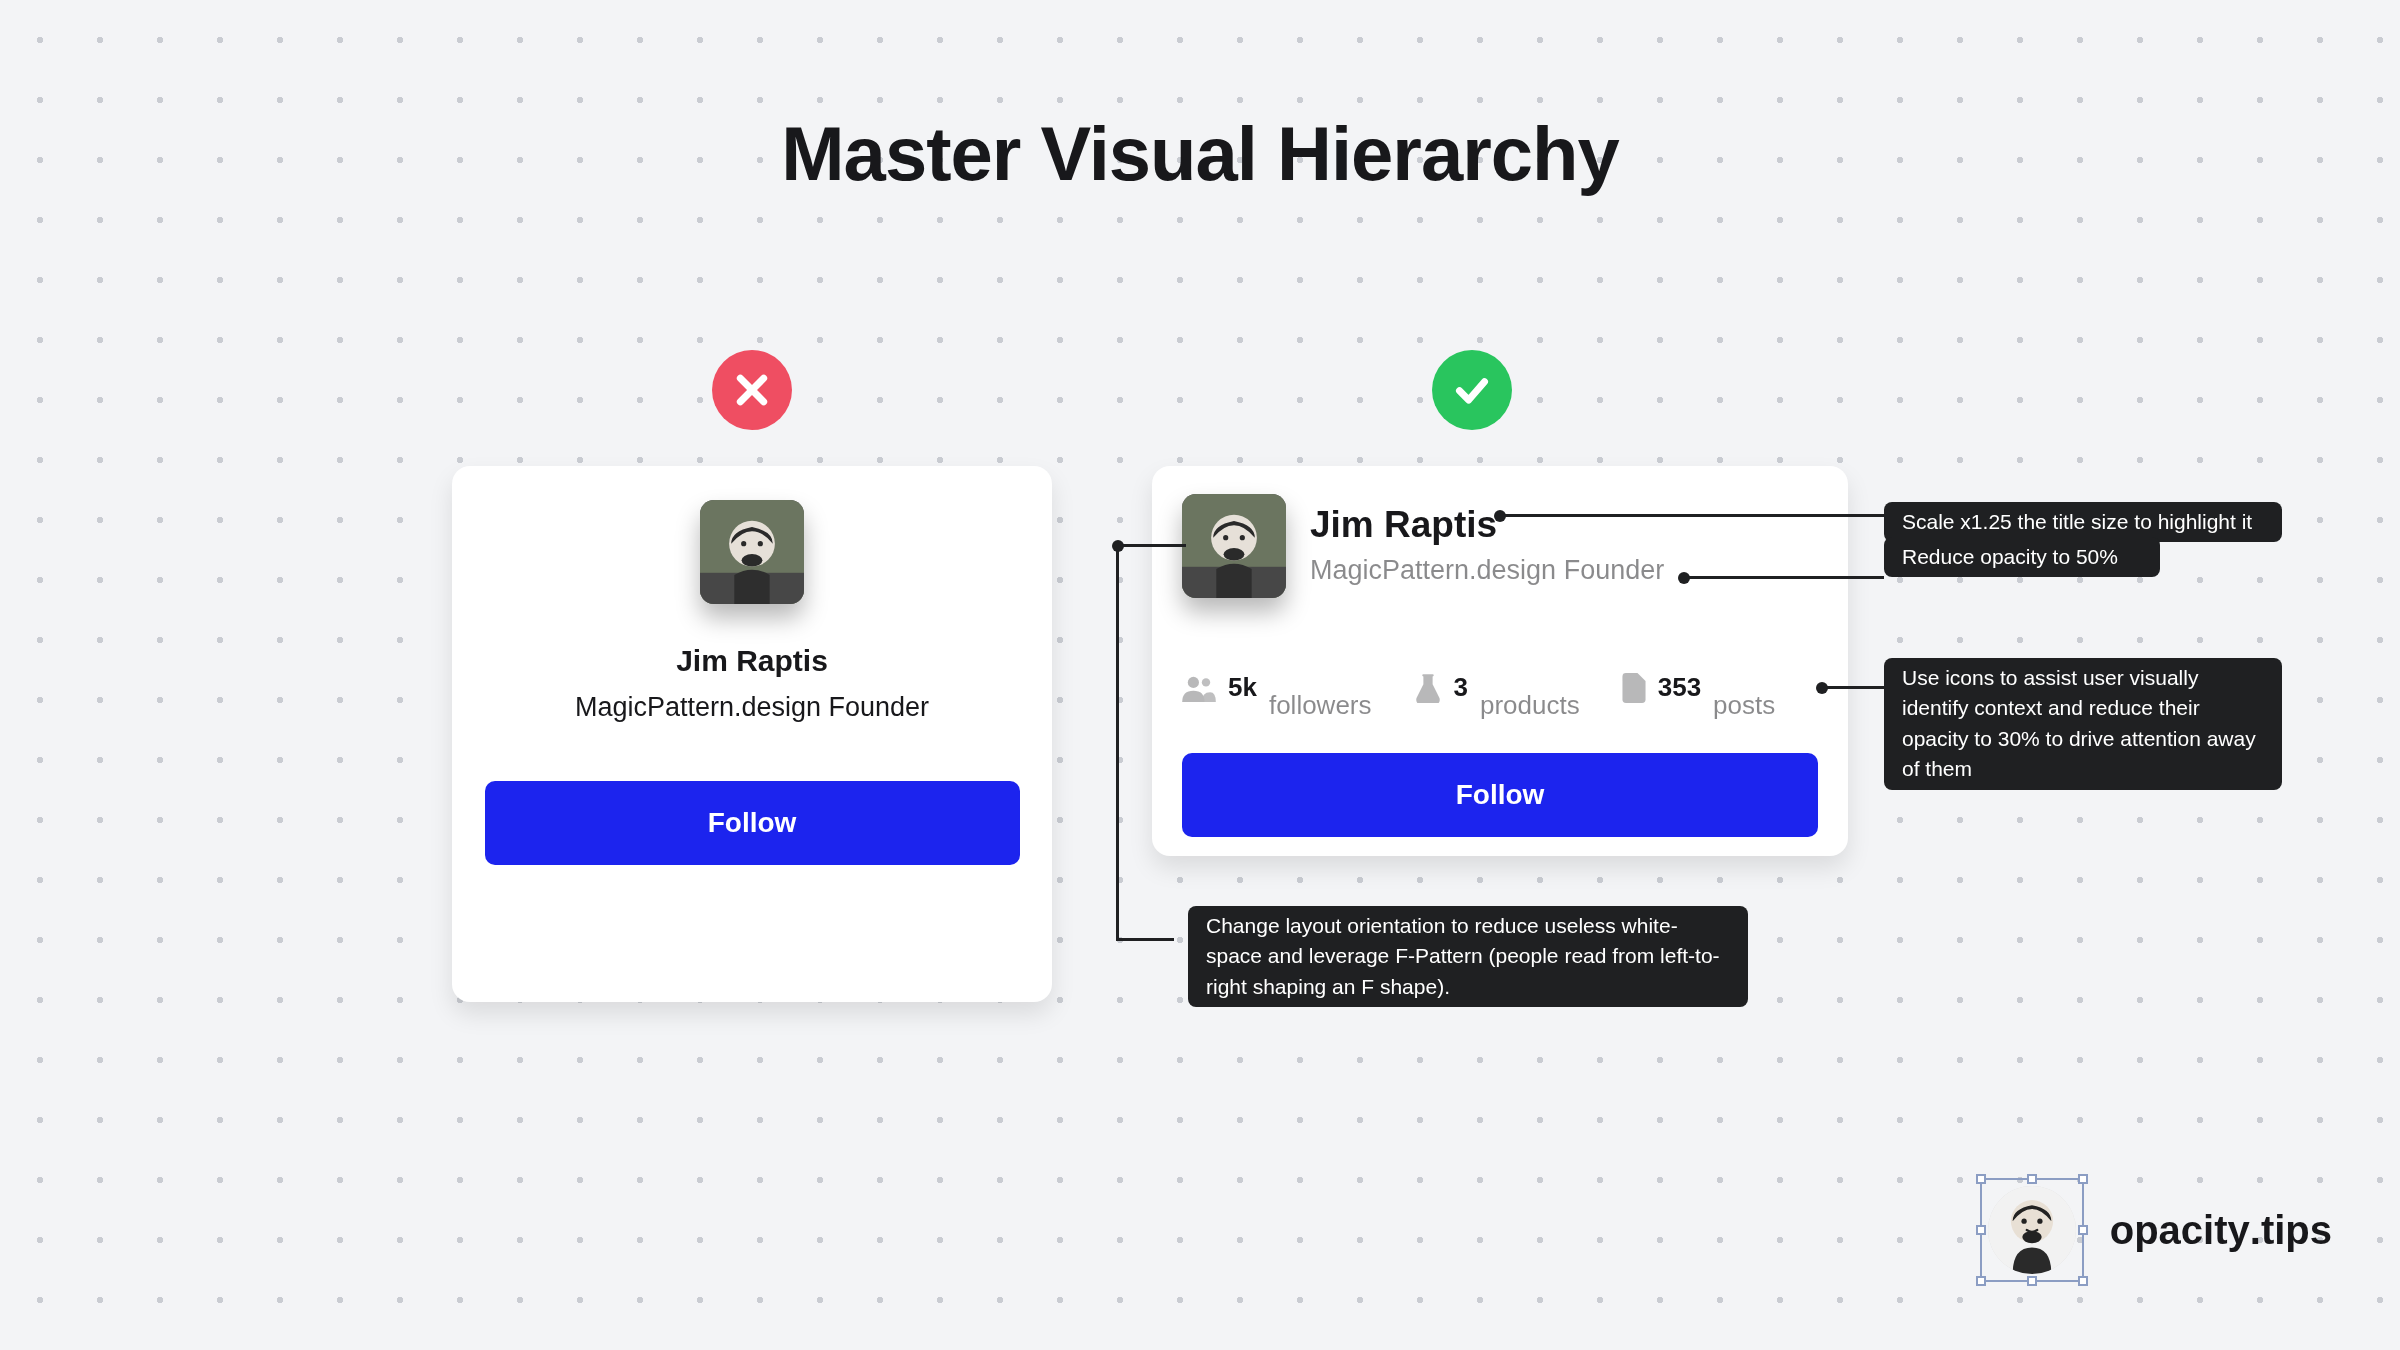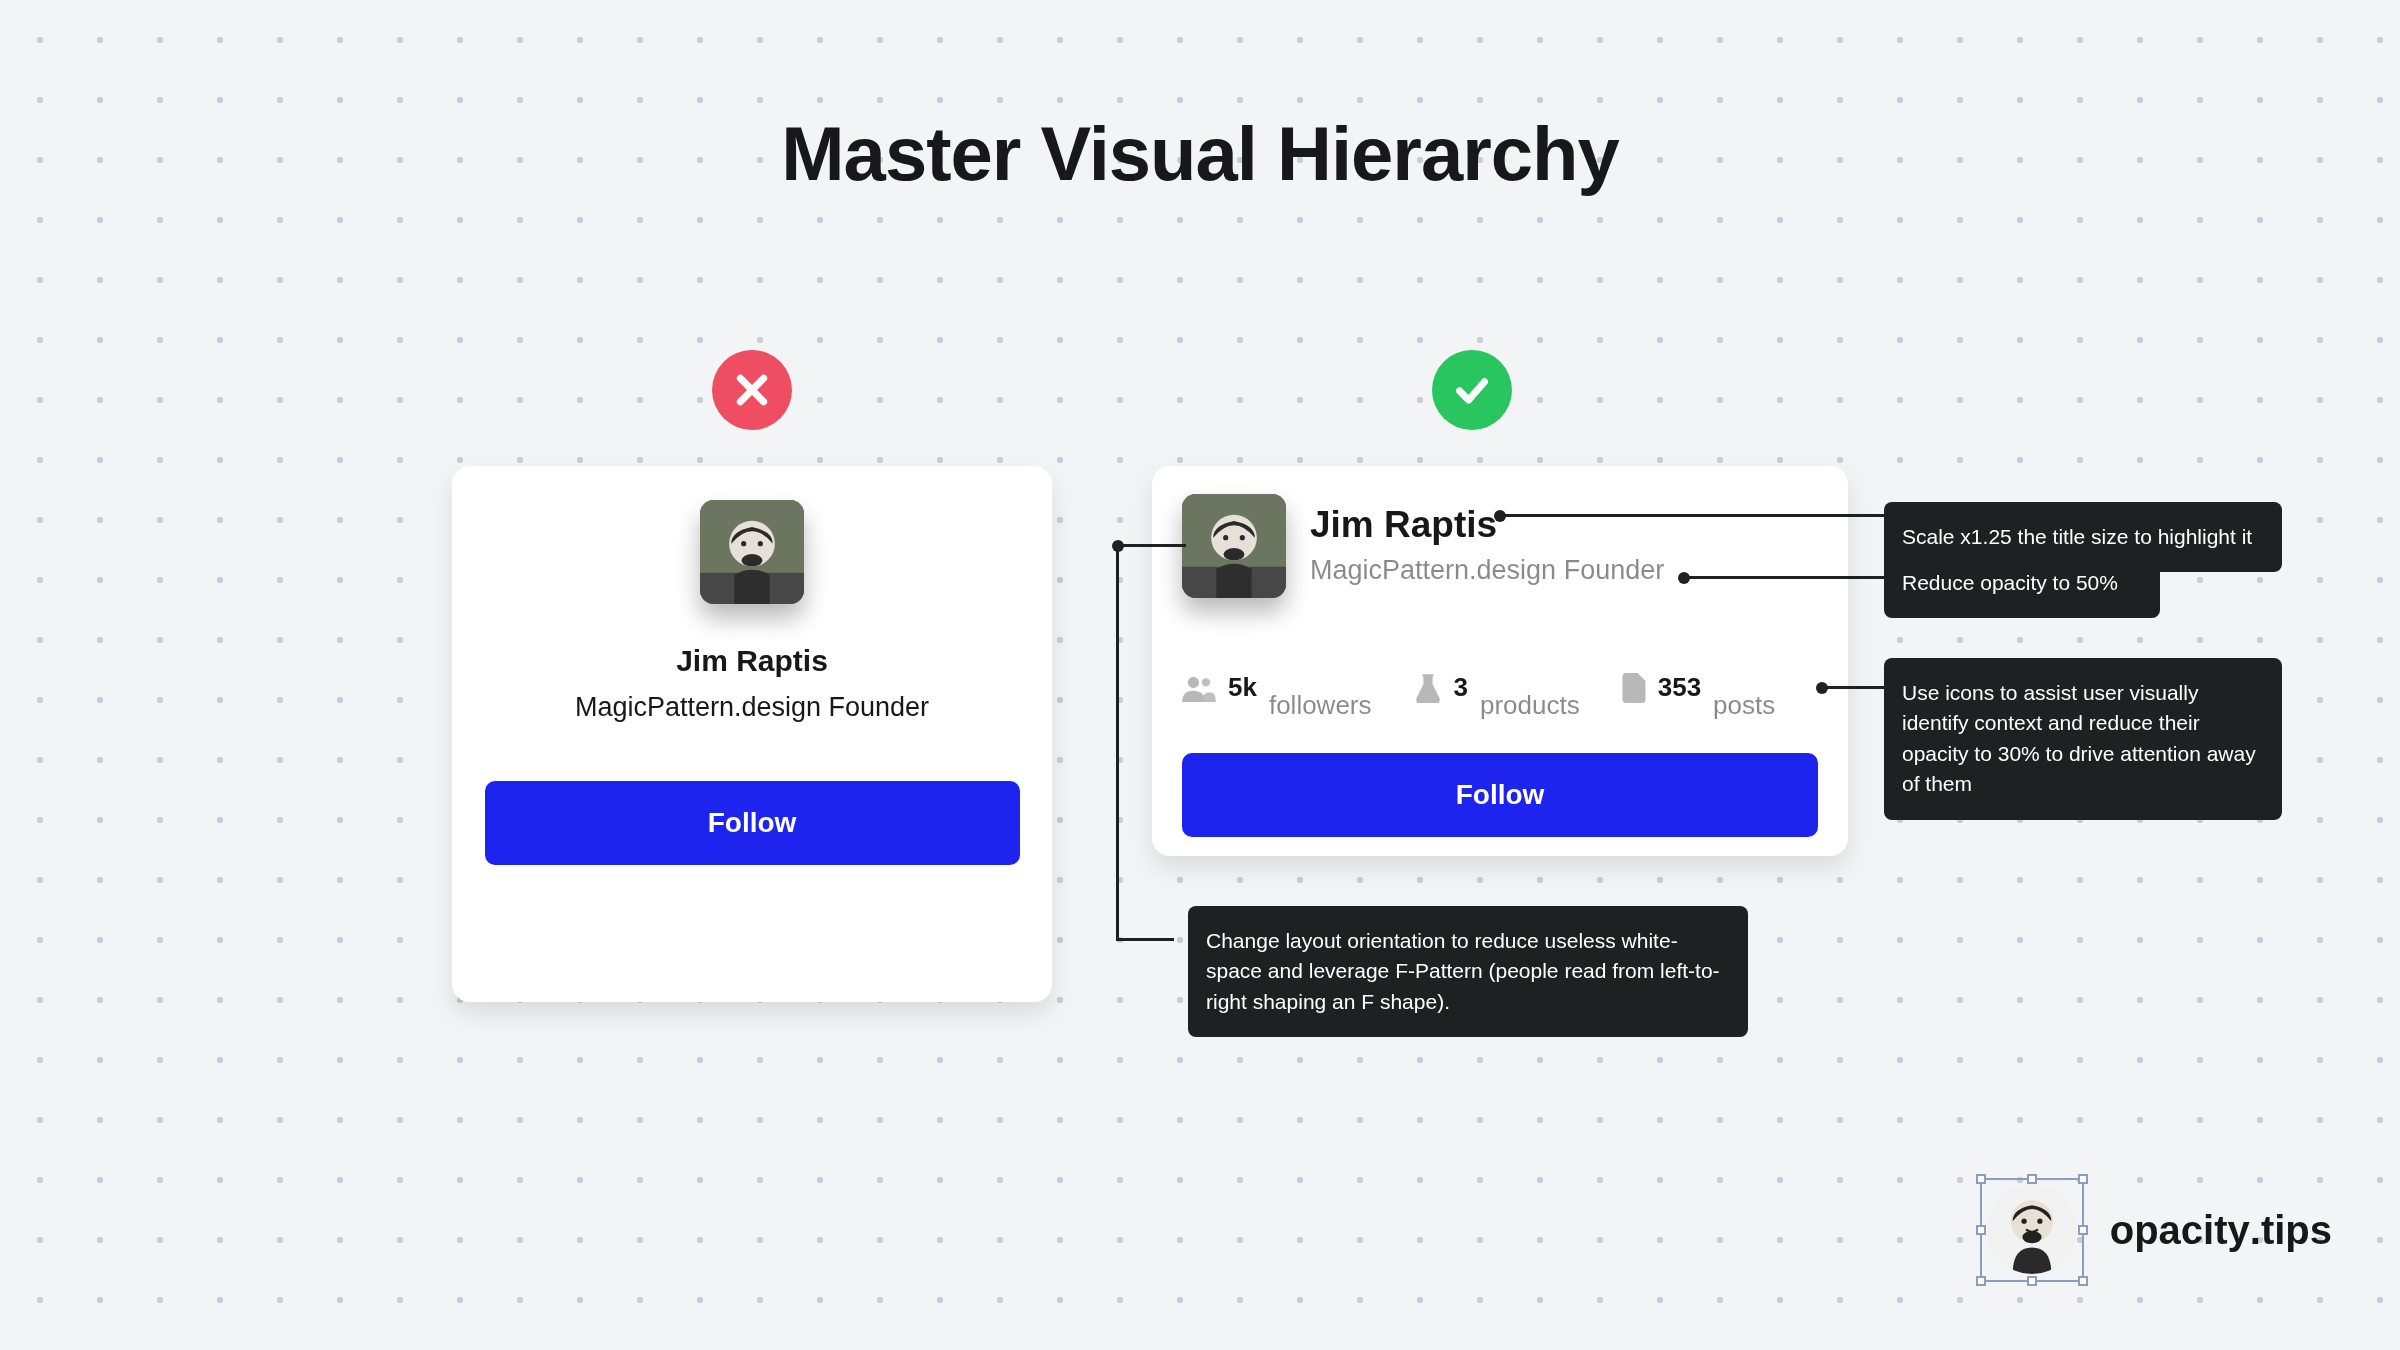--- a/index.html
+++ b/index.html
@@ -113,26 +113,26 @@
     font-size: 28px;
     font-weight: 700;
   }
   
   .anno {
     position: absolute;
     background: #1F2022;
     color: #fff;
     font-size: 21px;
     line-height: 1.45;
-    padding: 20px 18px;
+    padding: 5px 18px;
     border-radius: 8px;
     font-weight: 500;
   }
   .anno-1 { left: 1884px; top: 502px; width: 398px; }
-  .anno-2 { left: 1884px; top: 548px; width: 276px; }
+  .anno-2 { left: 1884px; top: 537px; width: 276px; }
   .anno-3 { left: 1884px; top: 658px; width: 398px; }
   .anno-4 { left: 1172px; top: 906px; width: 560px; margin-left: 16px; }
   
   .line { position: absolute; background: #1F2022; }
   .dot { position: absolute; width: 12px; height: 12px; border-radius: 50%; background: #1F2022; }
   
   .brand {
     position: absolute;
     right: 68px;
     bottom: 68px;

